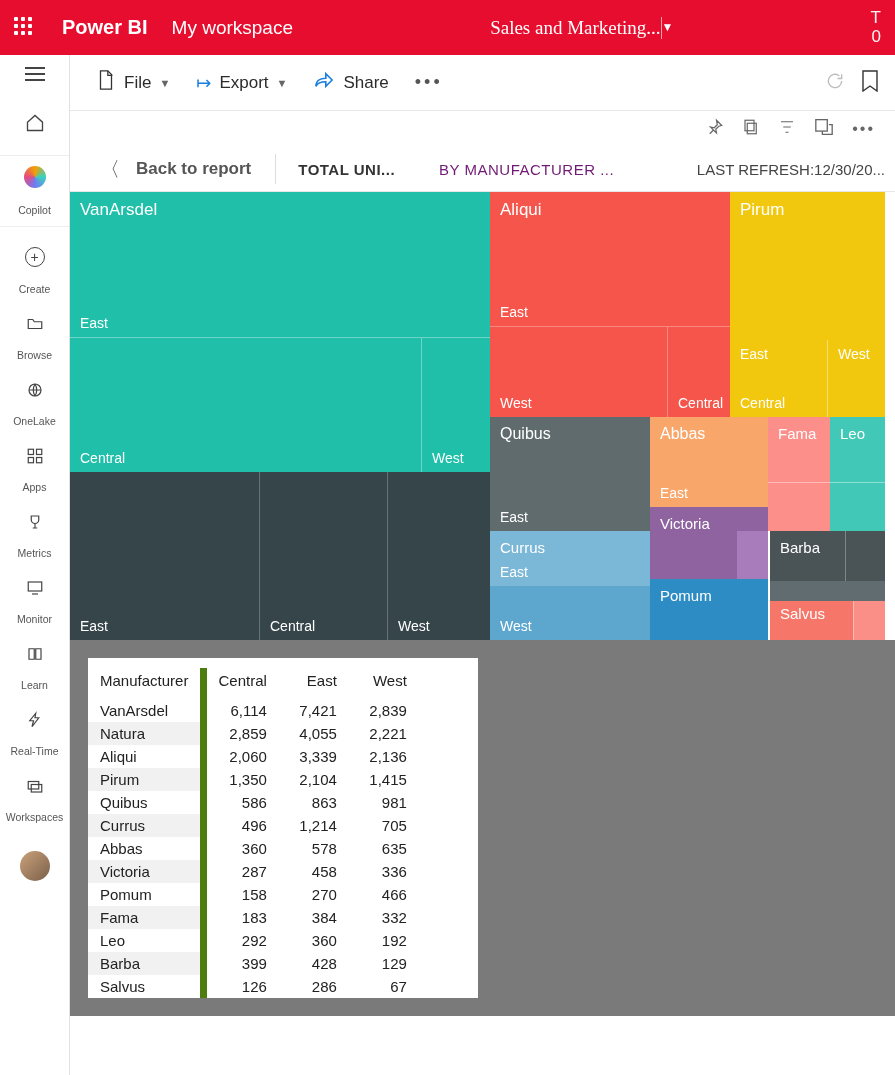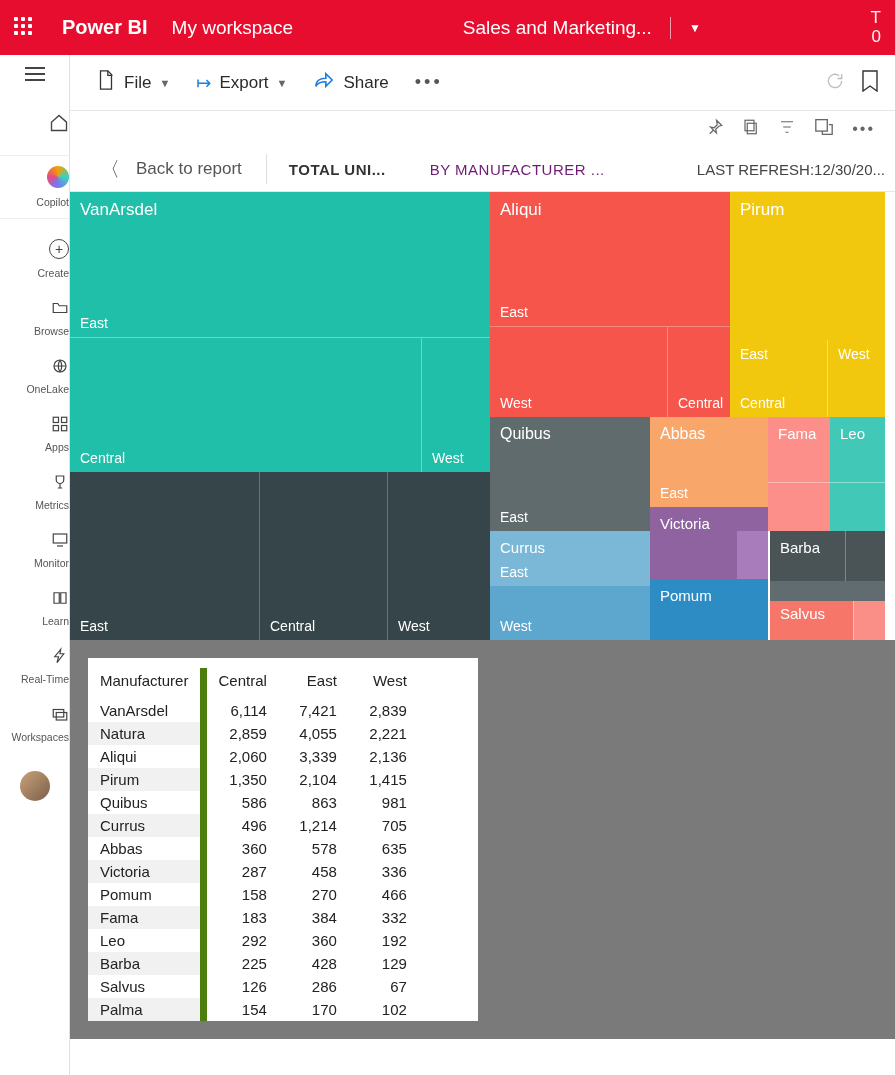--- a/index.html
+++ b/index.html
@@ -4,35 +4,35 @@
   <style>
     * { box-sizing: border-box; margin: 0; padding: 0; }
     body { font-family: 'Segoe UI', sans-serif; width:895px; height:1075px; overflow:hidden; background:#fff; }
     
     
     .topbar { background:#e60d2e; color:#fff; height:55px; display:flex; align-items:center; padding:0 14px; }
     .app-launcher-icon { width:22px; height:22px; display:grid; grid-template-columns:repeat(3,4px); grid-template-rows:repeat(3,4px); gap:3px; margin-right:26px;}
     .app-launcher-icon span { background:#fff; border-radius:1px; }
     .brand { font-size:20px; font-weight:600; margin-right:24px; }
     .workspace-name { font-size:19px; font-weight:400; }
-    .top-center { margin-left:auto; display:flex; align-items:center; gap:18px;}
+    .top-center { margin-left:auto; display:flex; align-items:center; font-family:Liberation Serif, serif;}
     .report-name { font-size:19px; font-weight:400;}
     .top-divider { width:1px; height:22px; background:rgba(255,255,255,0.6);}
     .chevron-down-w { color:#fff; font-size:12px;}
     .top-right { margin-left:auto; font-size:17px; line-height:1.1; text-align:right; opacity:.95;}
     
     
     .main-row { display:flex; height:calc(1075px - 55px); }
     
     
     .leftrail { width:70px; border-right:1px solid #e1e1e1; display:flex; flex-direction:column; align-items:center; padding-top:12px; gap:0; font-size:10px; color:#444;}
     .hamburger { width:20px; height:14px; display:flex; flex-direction:column; justify-content:space-between; margin-bottom:22px;}
     .hamburger span { height:2px; background:#444; }
     .home-icon svg { width:20px; height:20px; }
-    .rail-item { display:flex; flex-direction:column; align-items:flex-end; gap:8px; margin:10px 0; cursor:pointer; width:100%;}
+    .rail-item { display:flex; flex-direction:column; align-items:center; gap:16px; margin:10px 0; cursor:pointer; width:100%;}
     .rail-item.boxed { border-top:1px solid #eee; border-bottom:1px solid #eee; padding:10px 0;}
     .rail-label { font-size:10.5px; color:#555;}
     .copilot-icon { width:22px; height:22px; border-radius:50%; background:conic-gradient(#f59f00,#3ad1bf,#6f7cf3,#e44b84,#f59f00);}
     .plus-circle { width:20px; height:20px; border:1.5px solid #444; border-radius:50%; display:flex; align-items:center; justify-content:center; font-size:14px; line-height:1;}
     .avatar { width:30px; height:30px; border-radius:50%; background:linear-gradient(135deg,#caa27a,#7a5f4a); margin-top:18px;}
     
     
     .content { flex:1; display:flex; flex-direction:column; }
     
     
@@ -42,21 +42,21 @@
     .ab-chev { color:#666; font-size:11px;}
     .more-dots { letter-spacing:3px; font-size:18px; color:#555; padding:0 10px;}
     .ab-right { margin-left:auto; display:flex; align-items:center; gap:16px; color:#888;}
     
     
     .minitools { height:36px; display:flex; align-items:center; justify-content:flex-end; gap:18px; padding:0 20px; color:#777;}
     
     
     .breadcrumb-row { height:45px; display:flex; align-items:center; gap:0; border-bottom:1px solid #e6e6e6; padding:0 0 0 14px;}
     .back-arrow { font-size:20px; color:#555; padding:0 16px; cursor:pointer;}
-    .back-text { font-size:17px; color:#555; padding-right:24px;}
+    .back-text { font-size:17px; color:#555; padding-right:24px;font-weight:bold;}
     .bc-sep { width:1px; height:30px; background:#ddd;}
     .bc-item { font-size:15px; letter-spacing:0.5px; padding:0 22px; color:#701a75; white-space:nowrap;}
     .bc-item.active { font-weight:700; color:#333;}
     .bc-right { margin-left:auto; font-size:15px; color:#444; padding-right:10px;}
     
     
     .treemap-wrap { padding:0; }
     .treemap { position:relative; width:815px; height:448px; margin:0;}
     .tm-cell { position:absolute; color:#fff; font-size:15px; overflow:hidden;}
     .tm-title { position:absolute; top:8px; left:10px; font-size:17px; font-weight:500;}
@@ -425,35 +425,29 @@
                   <td class="num">332</td>
               </tr>
               <tr>
                 <td class="mf vline">Leo</td>
                   <td class="num">292</td>
                   <td class="num">360</td>
                   <td class="num">192</td>
               </tr>
               <tr>
                 <td class="mf vline">Barba</td>
-                  <td class="num">225</td>
+                  <td class="num">399</td>
                   <td class="num">428</td>
                   <td class="num">129</td>
               </tr>
               <tr>
                 <td class="mf vline">Salvus</td>
                   <td class="num">126</td>
                   <td class="num">286</td>
                   <td class="num">67</td>
               </tr>
-              <tr>
-                <td class="mf vline">Palma</td>
-                  <td class="num">154</td>
-                  <td class="num">170</td>
-                  <td class="num">102</td>
-              </tr>
             </tbody>
         </table>
       </div>
     </div>
 
   </div>
 </div>
 
 </body></html>

